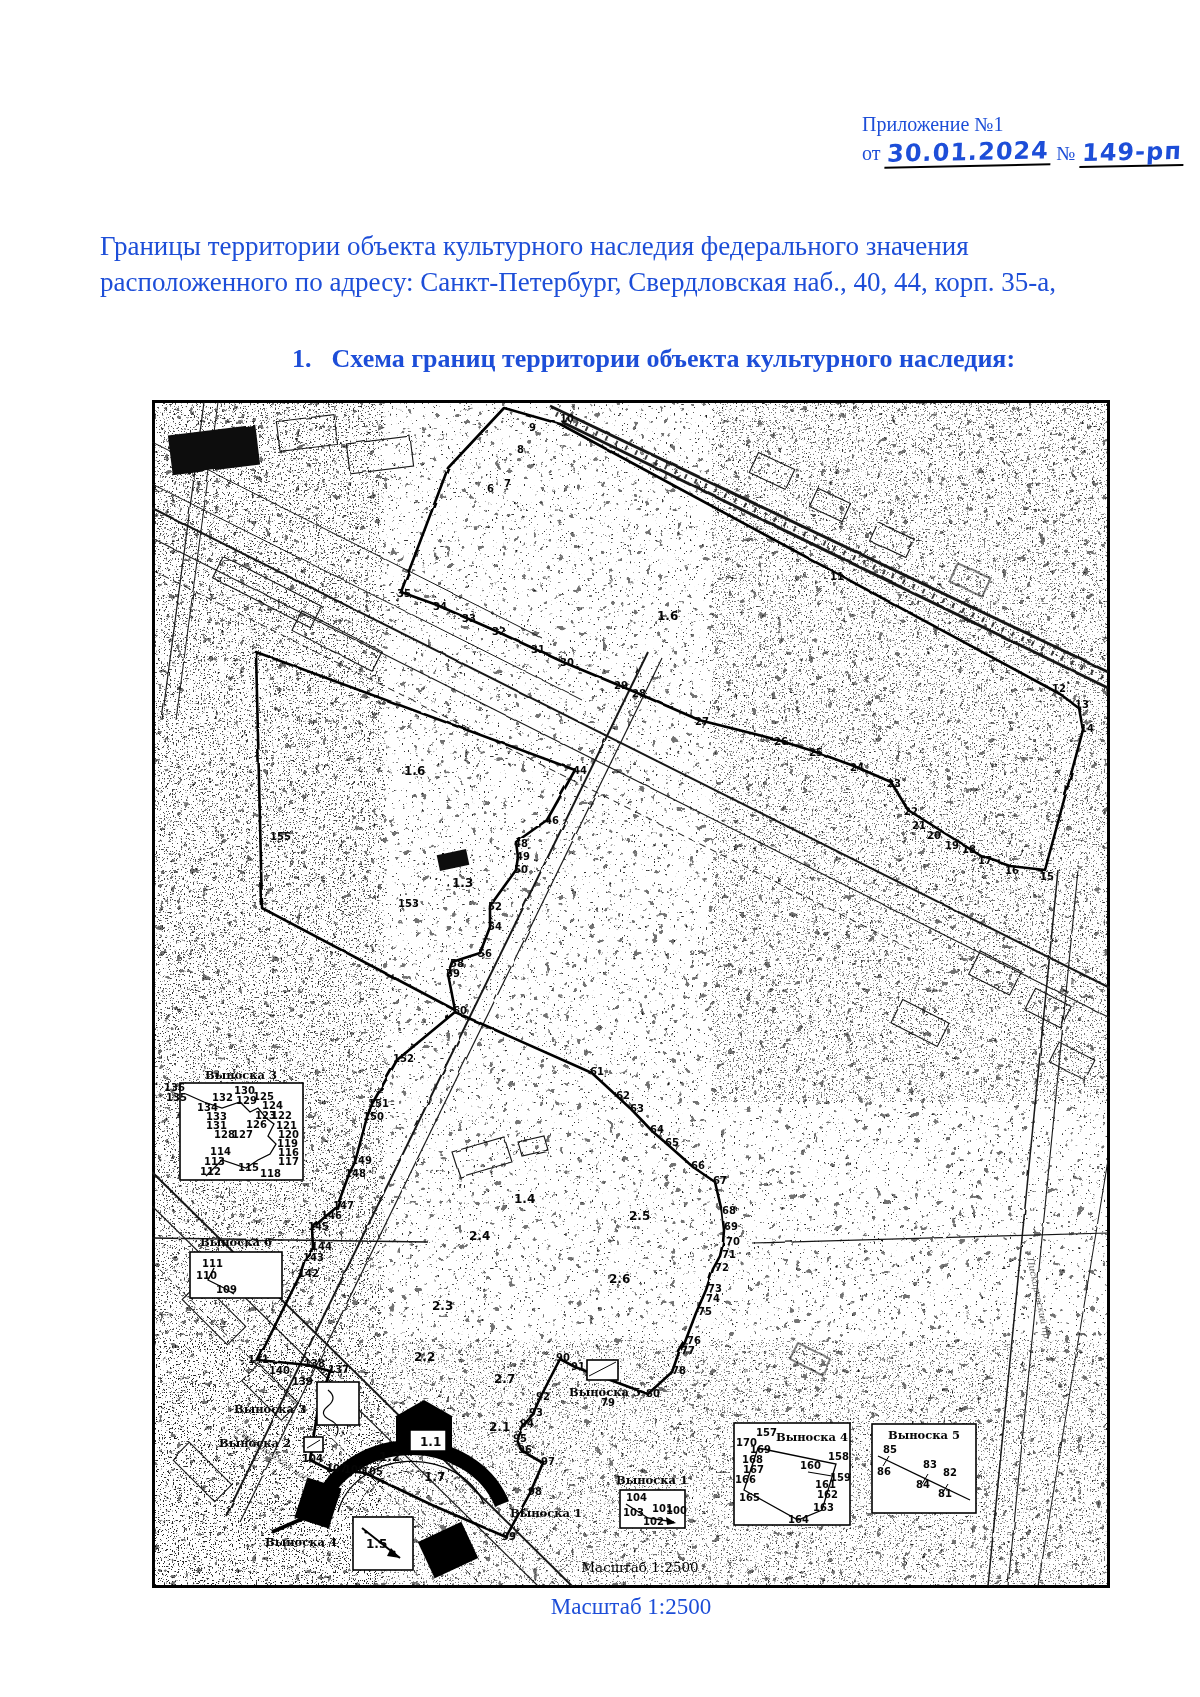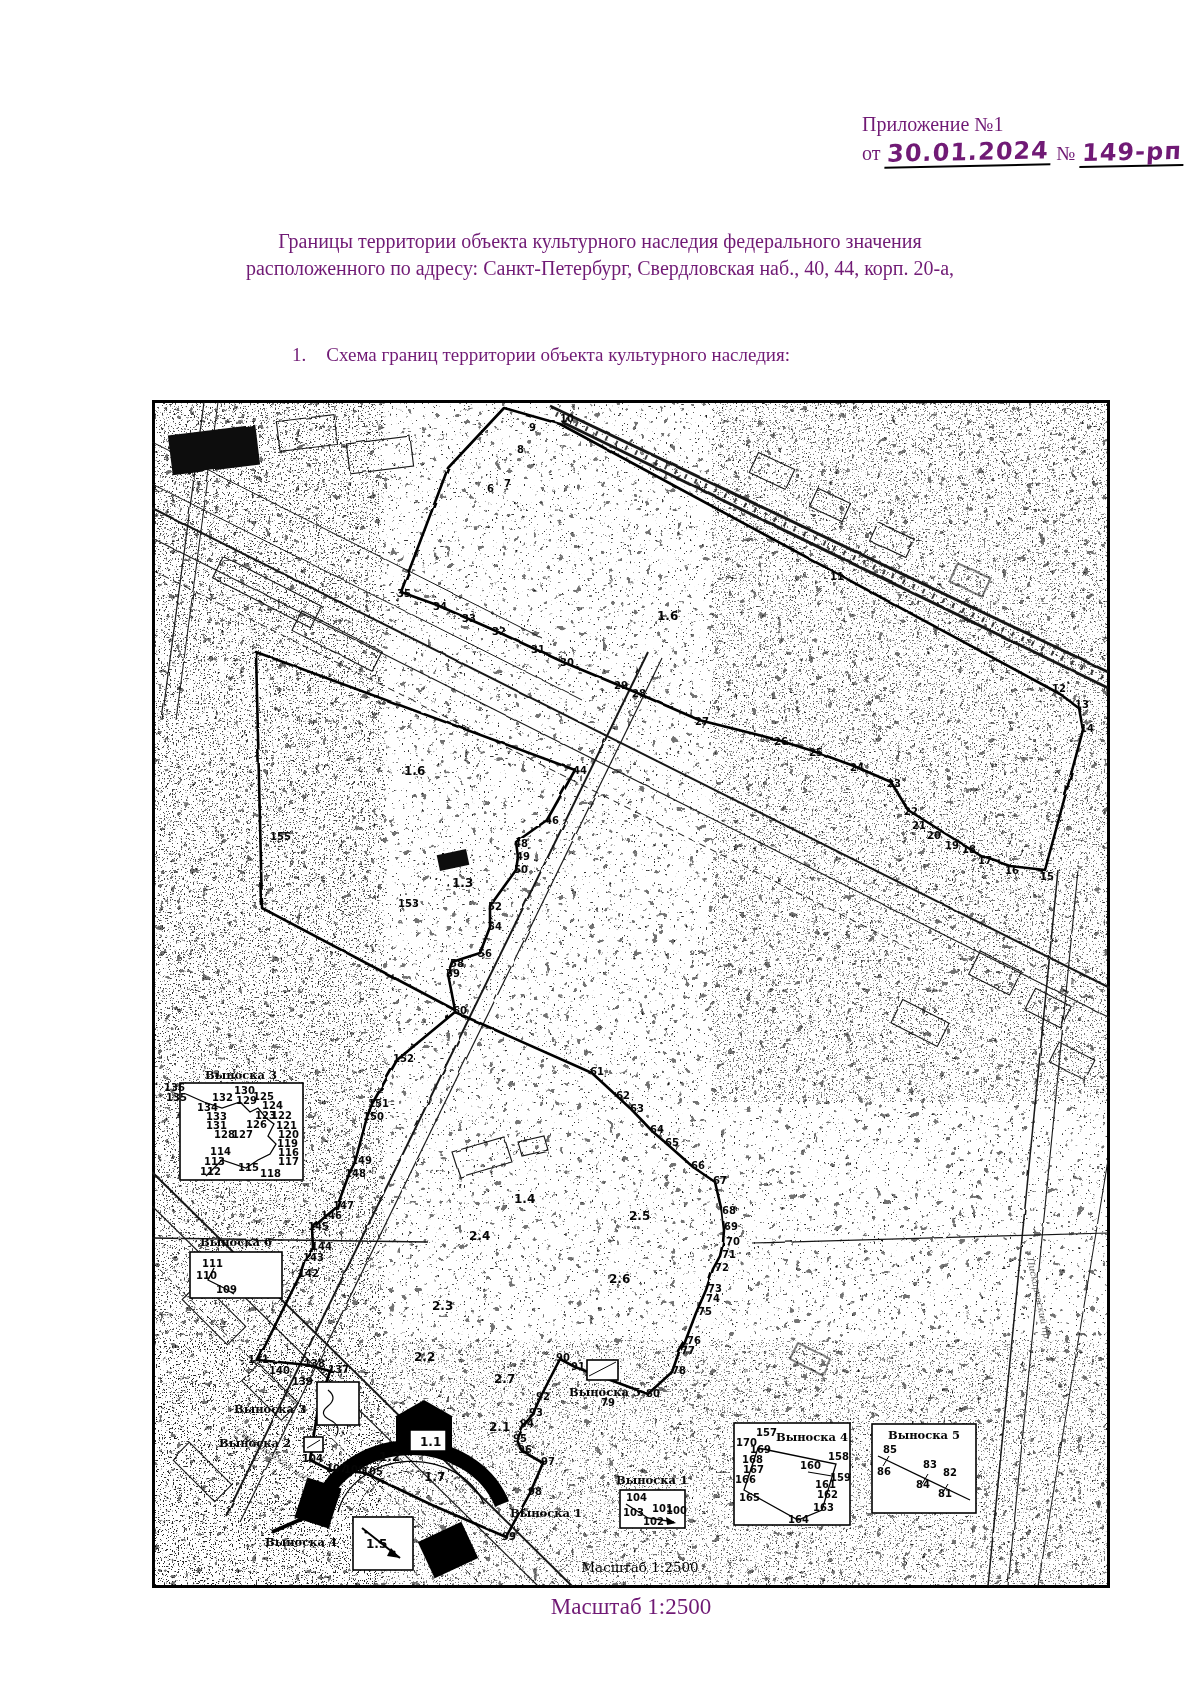--- a/index.html
+++ b/index.html
@@ -1,24 +1,24 @@
 <!DOCTYPE html>
 <html><head>
 <meta charset="utf-8">
 <style>
   html,body{margin:0;padding:0;background:#fff;}
-  .page{position:relative;width:1200px;height:1697px;background:#fff;color:#701a75;
+  .page{position:relative;width:1200px;height:1697px;background:#fff;color:#1d4ed8;
         font-family:"Liberation Serif",serif;overflow:hidden;}
   .header-block{position:absolute;left:862px;top:110px;font-size:20px;line-height:1.45;white-space:nowrap;}
   .hand{font-family:"DejaVu Sans",sans-serif;font-weight:700;font-size:24px;line-height:1;
         display:inline-block;border-bottom:2px solid #000;padding:0 2px 1px 2px;
         transform:rotate(-1.2deg) skewX(-4deg);letter-spacing:1px;}
-  .doc-title{position:absolute;left:100px;top:228px;width:1000px;text-align:center;
-             font-size:20px;line-height:1.35;}
-  .section-line{position:absolute;left:292px;top:344px;font-size:19px;}
+  .doc-title{position:absolute;left:100px;top:228px;width:1000px;text-align:left;
+             font-size:27px;line-height:1.35;}
+  .section-line{position:absolute;left:292px;top:344px;font-size:26px;font-weight:bold;}
   .section-line .num{margin-right:20px;}
   .map-wrap{position:absolute;left:152px;top:400px;width:958px;height:1188px;}
   .caption{position:absolute;left:152px;top:1594px;width:958px;text-align:center;font-size:23px;}
   
   .cbox{fill:#fff;stroke:#000;stroke-width:1.6;}
   text.pt{font:700 10px "DejaVu Sans",sans-serif;fill:#060606;}
   text.area{font:700 12px "DejaVu Sans",sans-serif;fill:#060606;}
   text.callout{font:700 11.5px "DejaVu Serif",serif;fill:#060606;text-anchor:middle;}
   text.street{font:italic 9px "DejaVu Serif",serif;fill:#2a2a2a;text-anchor:middle;opacity:.75;}
   text.scale{font:13.5px "DejaVu Serif",serif;fill:#000;text-anchor:middle;}
@@ -36,21 +36,21 @@
     <div>
       <span>от</span>
       <span class="hand">30.01.2024</span>
       <span>№</span>
       <span class="hand">149-рп</span>
     </div>
   </div>
 
   <div class="doc-title">
     <div>Границы территории объекта культурного наследия федерального значения</div>
-    <div>расположенного по адресу: Санкт-Петербург, Свердловская наб., 40, 44, корп. 20-а,</div>
+    <div>расположенного по адресу: Санкт-Петербург, Свердловская наб., 40, 44, корп. 35-а,</div>
   </div>
 
   <div class="section-line">
     <span class="num">1.</span><span>Схема границ территории объекта культурного наследия:</span>
   </div>
 
   <div class="map-wrap">
     <svg id="map-svg" viewBox="0 0 958 1188" width="958" height="1188" xmlns="http://www.w3.org/2000/svg">
       <defs>
         <filter id="sp1" x="0%" y="0%" width="100%" height="100%">

